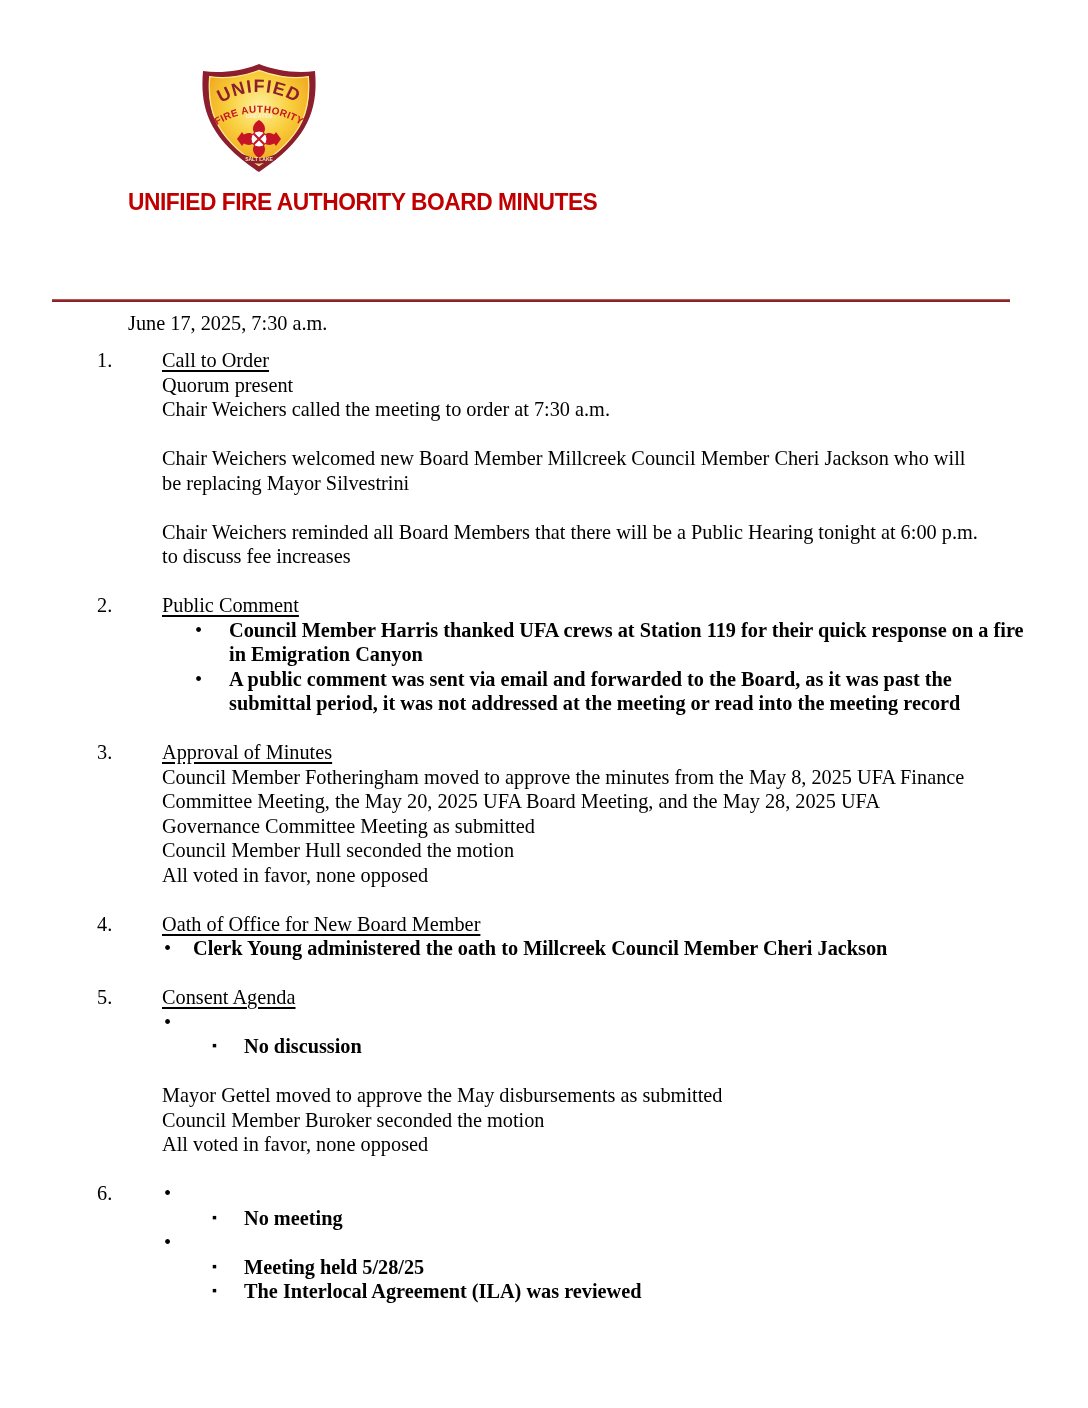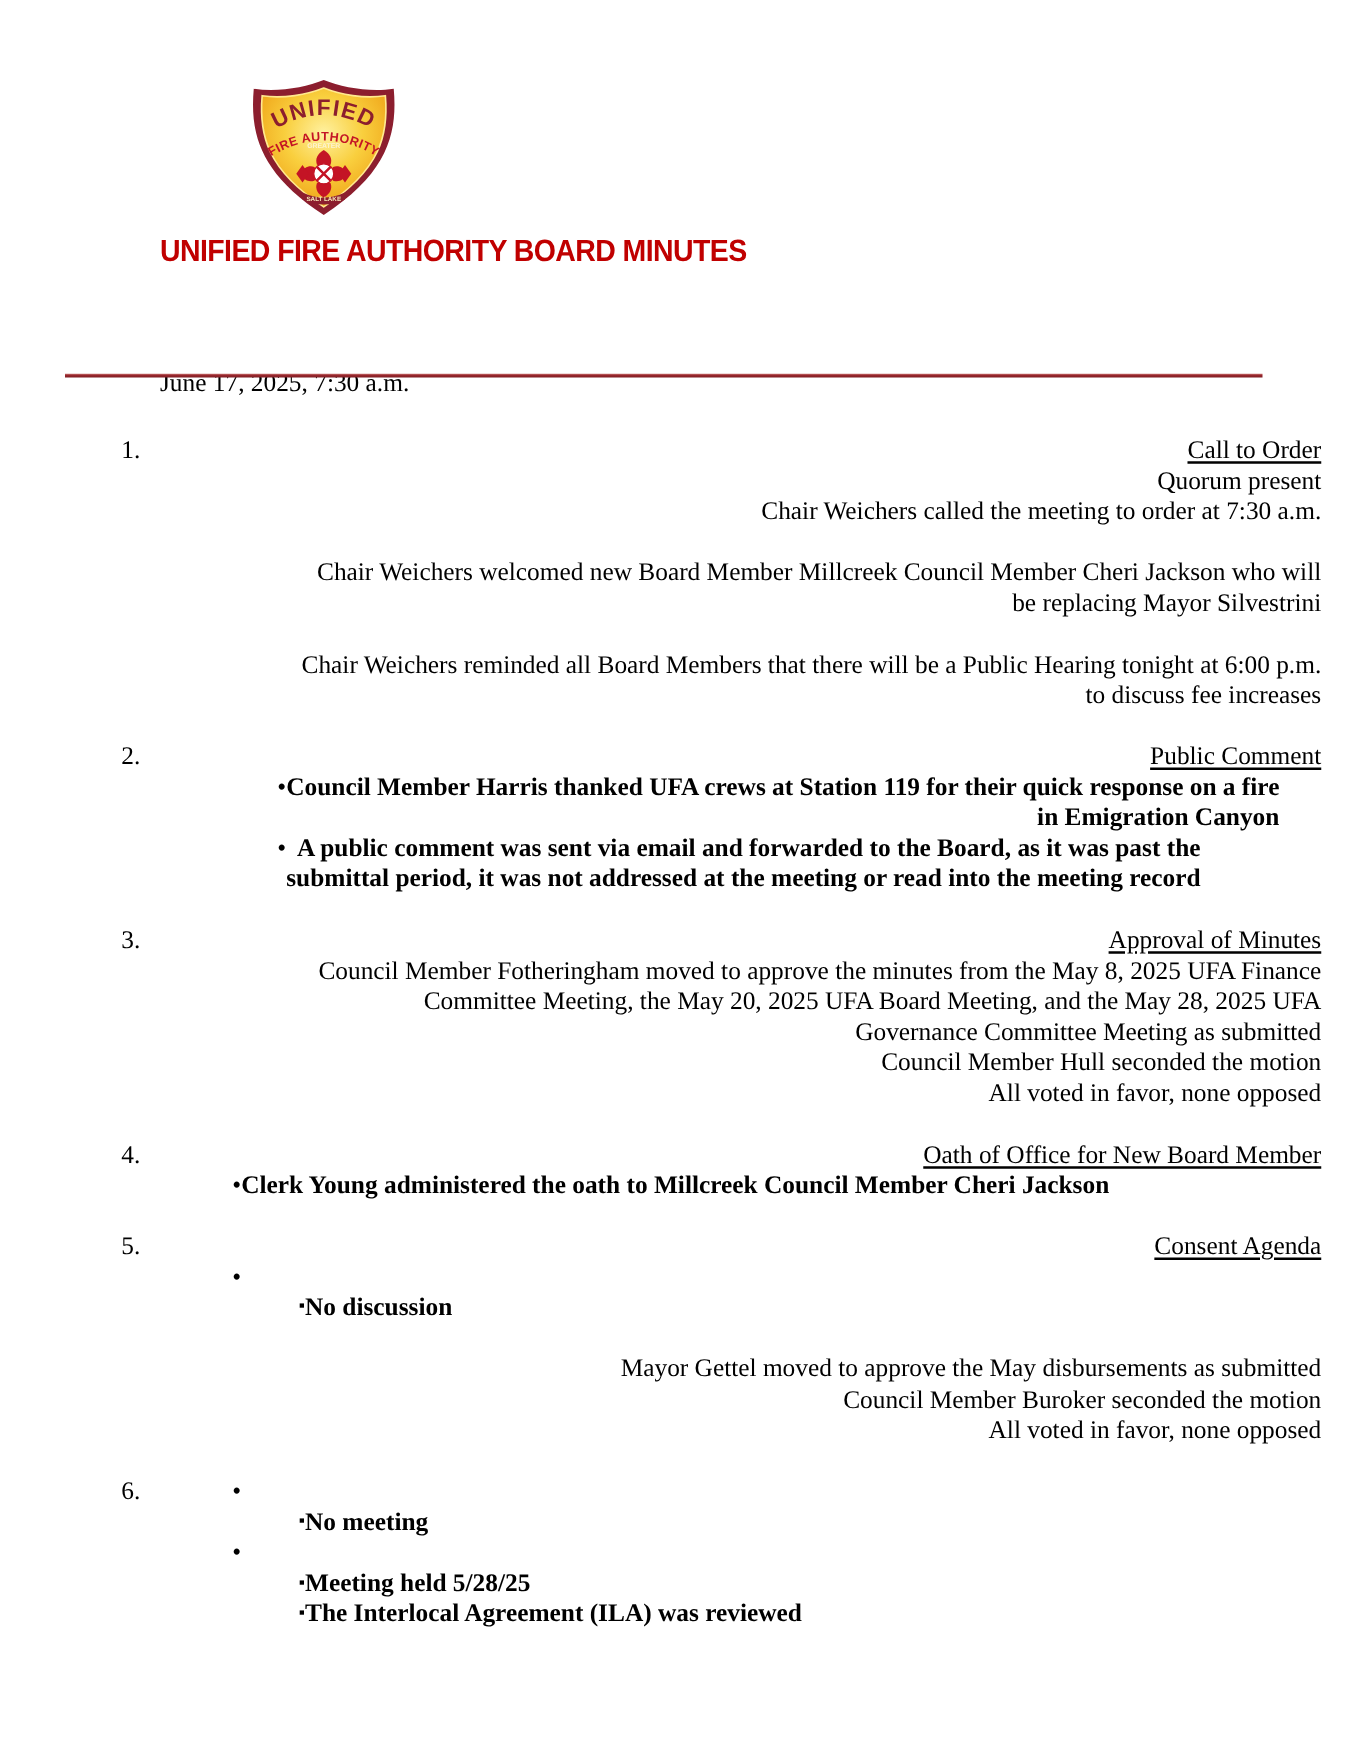--- a/index.html
+++ b/index.html
@@ -34,21 +34,21 @@
     line-height: 28px;
     color: #c00000;
     letter-spacing: -0.5px;
     white-space: nowrap;
     transform: scaleX(0.93);
     transform-origin: left center;
   }
   .meta-block {
     position: absolute;
     left: 128px;
-    top: 244px;
+    top: 260px;
     white-space: pre;
     line-height: 25.5px;
   }
   .red-rule {
     position: absolute;
     left: 52px;
     top: 299px;
     width: 958px;
     height: 4px;
   }
@@ -59,21 +59,21 @@
 
   
   .minutes-body {
     position: absolute;
     left: 97px;
     top: 348px;
     width: 960px;
   }
   .section { display: flex; margin-bottom: 24.5px; }
   .sec-num { flex: none; width: 65px; white-space: pre; }
-  .sec-body { flex: 1; min-width: 0; text-align: right; }
+  .sec-body { flex: 1; min-width: 0; }
   .sec-heading { text-decoration: underline; text-underline-offset: 3px; white-space: pre; }
   .para { white-space: pre; }
   .spacer { height: 24.5px; }
 
   .li { display: flex; white-space: pre; }
   .li .marker { flex: none; }
   .li .li-text { white-space: pre; font-weight: bold; }
 
   
   .ind-1  { margin-left: 2px; }

